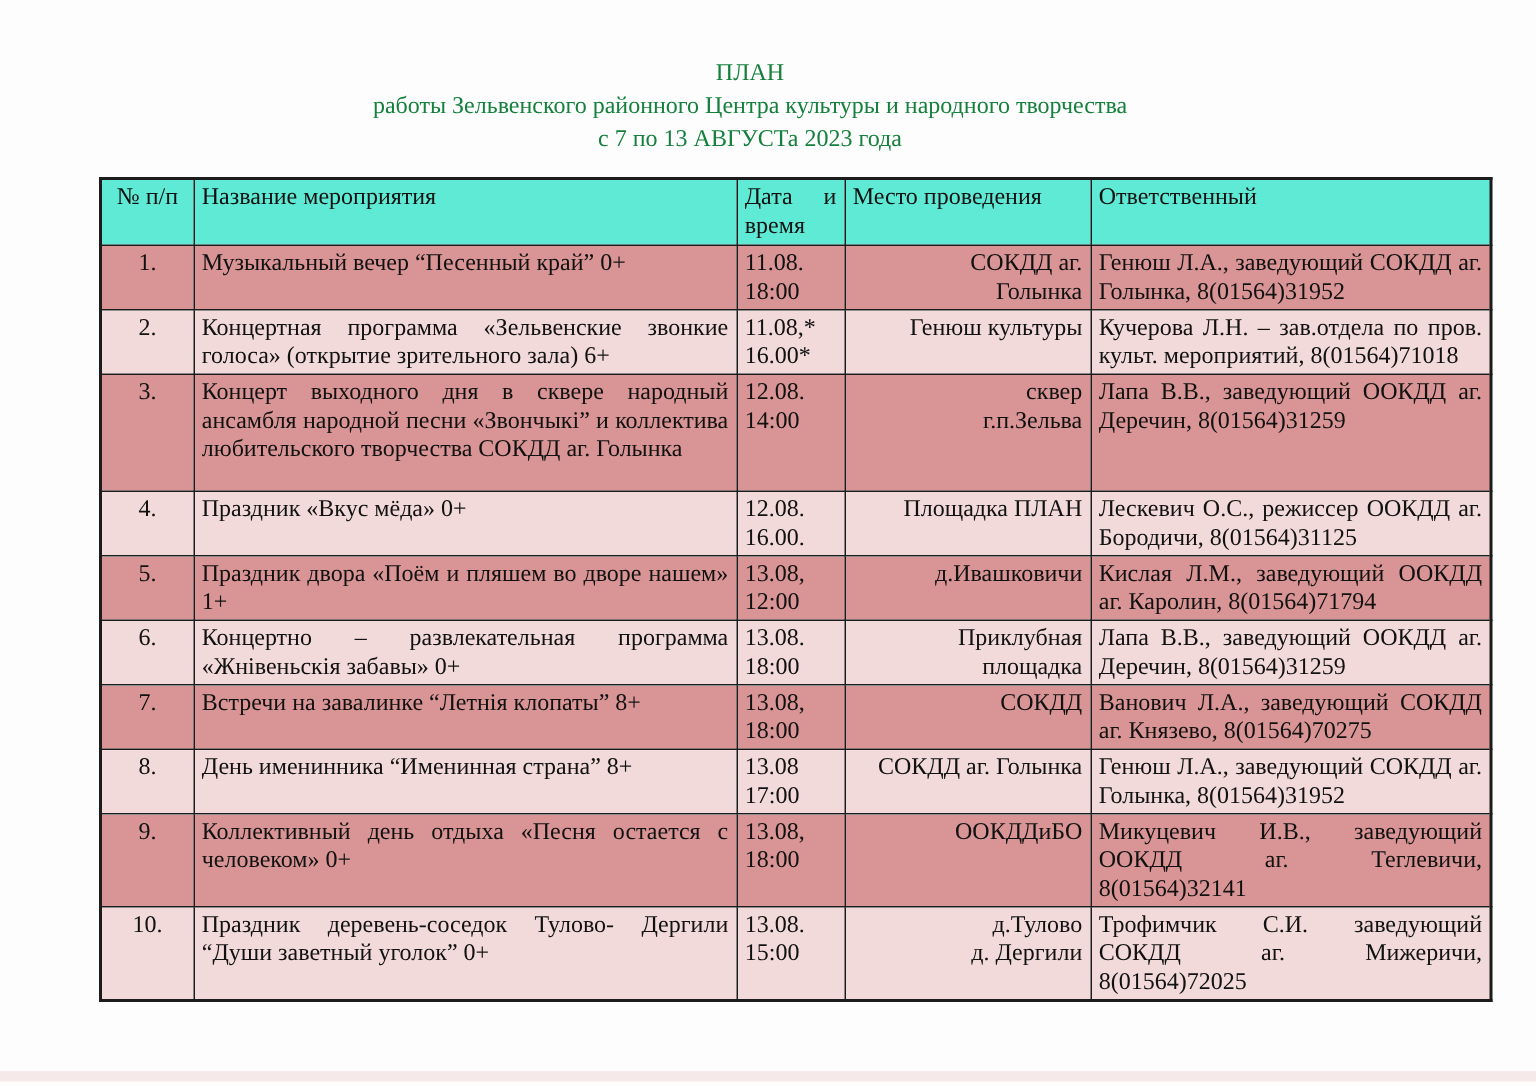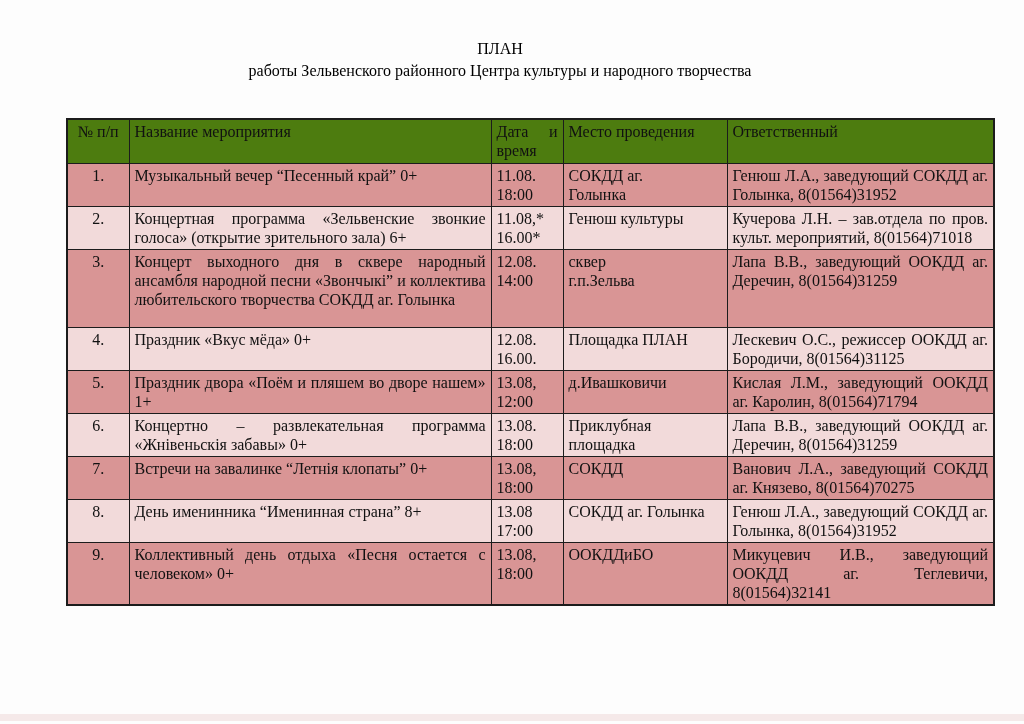--- a/index.html
+++ b/index.html
@@ -7,59 +7,60 @@
     width:1024px;height:724px;
     background:#fdfdfd;
     font-family:"Liberation Serif","DejaVu Serif",serif;
     position:relative;
     overflow:hidden;
     color:#111;
   }
   .title{
     position:absolute;top:38px;left:0;width:1000px;
     text-align:center;
-    color:#000000;
+    color:#15803d;
     font-size:16px;line-height:22px;
   }
   table.events{
     position:absolute;left:66px;top:118px;
     width:927px;
     border-collapse:collapse;
     table-layout:fixed;
     font-size:16px;line-height:19px;
   }
   table.events td, table.events th{
     border:1px solid #1c1c1c;
     vertical-align:top;
     padding:2px 5px 2px 5px;
     font-weight:normal;
     overflow:hidden;
   }
   table.events{border:2px solid #1c1c1c;}
-  thead tr{background:#4d7c0f;height:44px;}
+  thead tr{background:#5eead4;height:44px;}
   tr.dark{background:#d99595;}
   tr.light{background:#f2dada;}
   .c-num{text-align:center;}
   .c-name{text-align:justify;}
   .c-date{white-space:pre-line;}
-  .c-place{white-space:pre-line;text-align:left;}
+  .c-place{white-space:pre-line;text-align:right;}
   .c-resp{text-align:justify;}
   th.c-name,th.c-place,th.c-resp{text-align:left;}
   th.c-date{text-align:justify;}
   .bottom-strip{
     position:absolute;left:0;top:714px;width:1024px;height:7px;
     background:#f5e9e9;
   }
 </style>
 </head>
 <body>
 
 <div class="title">
   <div>ПЛАН</div>
   <div>работы Зельвенского районного Центра культуры и народного творчества</div>
+  <div>с 7 по 13 АВГУСТа 2023 года</div>
 </div>
 
 <table class="events">
   <colgroup>
     <col style="width:62px">
       <col style="width:362px">
       <col style="width:72px">
       <col style="width:164px">
       <col style="width:267px">
   </colgroup>
@@ -119,21 +120,21 @@
       <td class="c-num">6.</td>
       <td class="c-name">Концертно – развлекательная программа «Жнівеньскія забавы» 0+</td>
       <td class="c-date">13.08.
 18:00</td>
       <td class="c-place">Приклубная
 площадка</td>
       <td class="c-resp">Лапа В.В., заведующий ООКДД аг. Деречин, 8(01564)31259</td>
     </tr>
     <tr class="dark" style="height:42px">
       <td class="c-num">7.</td>
-      <td class="c-name">Встречи на завалинке “Летнія клопаты” 0+</td>
+      <td class="c-name">Встречи на завалинке “Летнія клопаты” 8+</td>
       <td class="c-date">13.08,
 18:00</td>
       <td class="c-place">СОКДД</td>
       <td class="c-resp">Ванович Л.А., заведующий СОКДД аг. Князево, 8(01564)70275</td>
     </tr>
     <tr class="light" style="height:42px">
       <td class="c-num">8.</td>
       <td class="c-name">День именинника “Именинная страна” 8+</td>
       <td class="c-date">13.08
 17:00</td>
@@ -141,16 +142,25 @@
       <td class="c-resp">Генюш Л.А., заведующий СОКДД аг. Голынка, 8(01564)31952</td>
     </tr>
     <tr class="dark" style="height:42px">
       <td class="c-num">9.</td>
       <td class="c-name">Коллективный день отдыха «Песня остается с человеком» 0+</td>
       <td class="c-date">13.08,
 18:00</td>
       <td class="c-place">ООКДДиБО</td>
       <td class="c-resp">Микуцевич И.В., заведующий ООКДД аг. Теглевичи, 8(01564)32141</td>
     </tr>
+    <tr class="light" style="height:55px">
+      <td class="c-num">10.</td>
+      <td class="c-name">Праздник деревень-соседок Тулово- Дергили “Души заветный уголок” 0+</td>
+      <td class="c-date">13.08.
+15:00</td>
+      <td class="c-place">д.Тулово
+д. Дергили</td>
+      <td class="c-resp">Трофимчик С.И. заведующий СОКДД аг. Мижеричи, 8(01564)72025</td>
+    </tr>
   </tbody>
 </table>
 
 <div class="bottom-strip"></div>
 
 </body></html>

